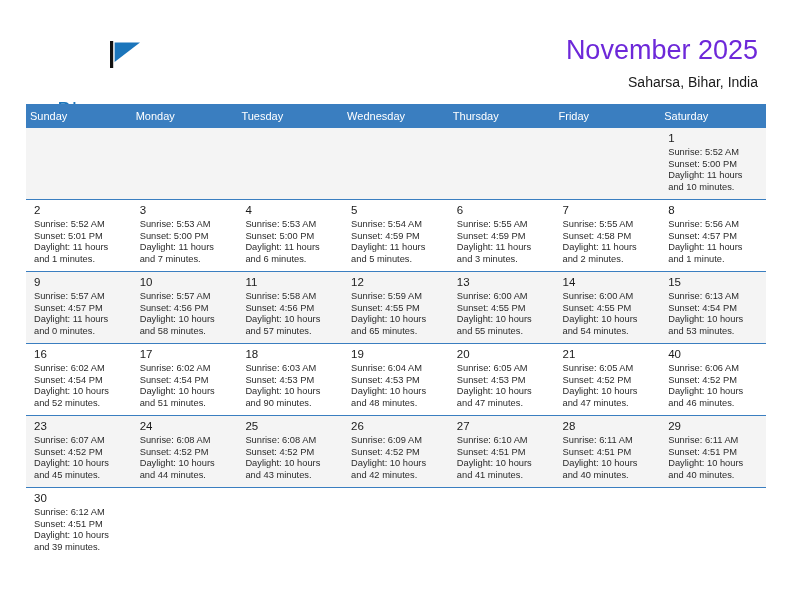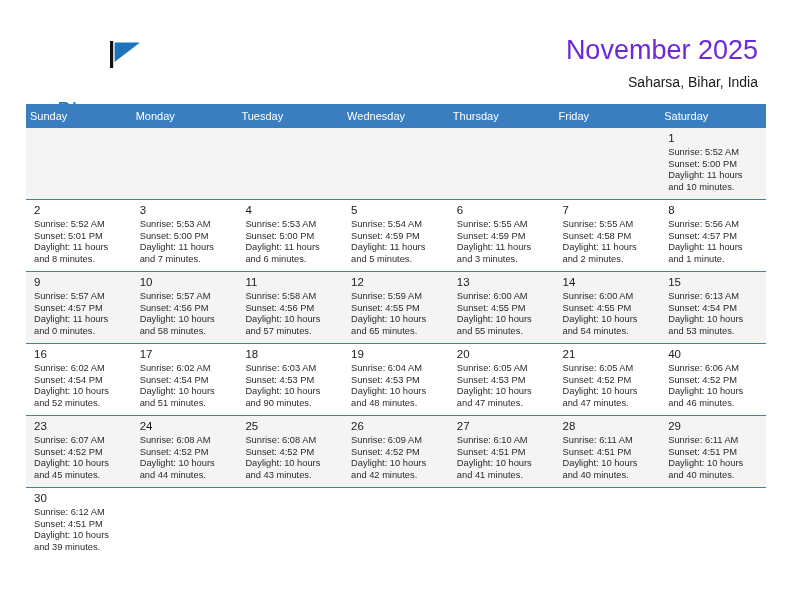--- a/index.html
+++ b/index.html
@@ -206,21 +206,21 @@
               </div>
             </td>
           </tr>
           <tr>
             <td>
               <div class="cell">
                 <div class="daynum">2</div>
                 <div class="detail">Sunrise: 5:52 AM</div>
                 <div class="detail">Sunset: 5:01 PM</div>
                 <div class="detail">Daylight: 11 hours</div>
-                <div class="detail">and 8 minutes.</div>
+                <div class="detail">and 1 minutes.</div>
               </div>
             </td>
             <td>
               <div class="cell">
                 <div class="daynum">3</div>
                 <div class="detail">Sunrise: 5:53 AM</div>
                 <div class="detail">Sunset: 5:00 PM</div>
                 <div class="detail">Daylight: 11 hours</div>
                 <div class="detail">and 7 minutes.</div>
               </div>

